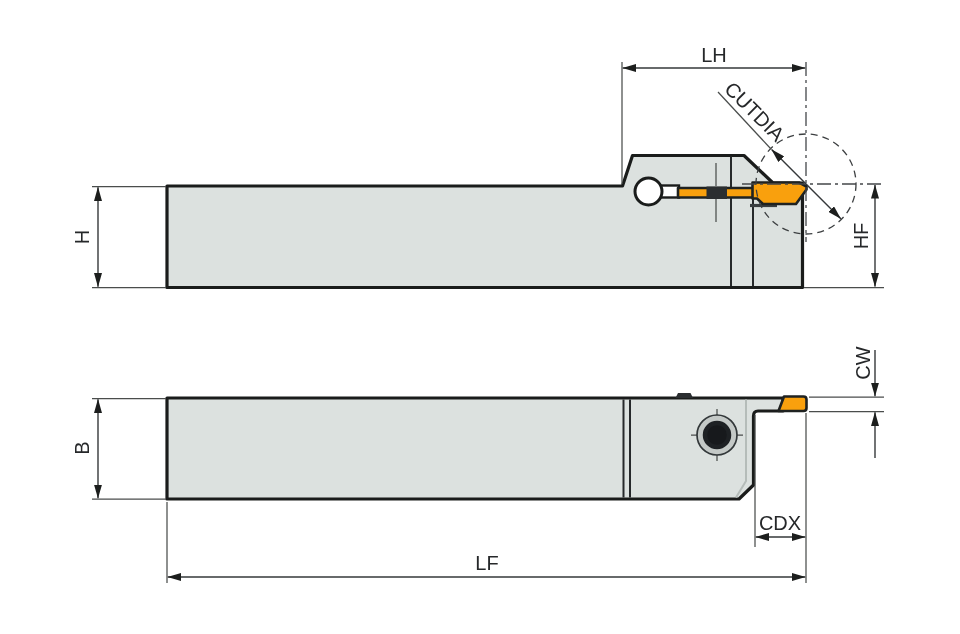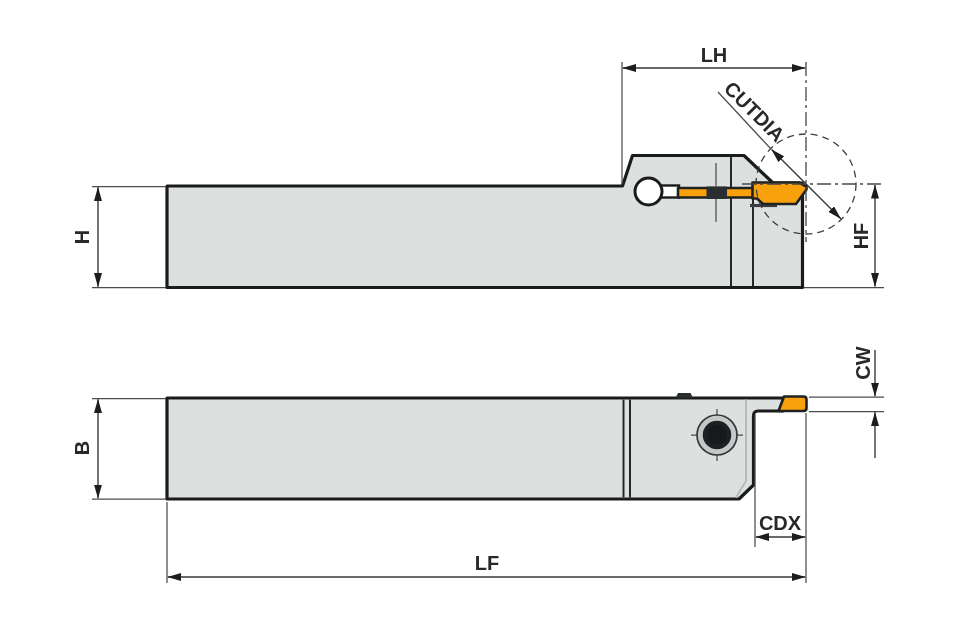--- a/index.html
+++ b/index.html
@@ -1,17 +1,17 @@
 <!DOCTYPE html>
 <html><head>
 <meta charset="utf-8">
 <style>
   html,body{margin:0;padding:0;background:#ffffff;}
   .stage{position:relative;width:960px;height:634px;background:#ffffff;overflow:hidden;
-         font-family:"Liberation Sans", sans-serif;font-weight:bold;}
+         font-family:"Liberation Sans", sans-serif;}
   svg{position:absolute;left:0;top:0;}
   .outline{fill:#dce1df;stroke:#1a1c1b;stroke-width:3.2;stroke-linejoin:round;}
   .iline{stroke:#26292b;stroke-width:2;fill:none;}
   .ilight{stroke:#b5bcb9;stroke-width:2;fill:none;}
   .orange{fill:#f9a00d;stroke:#1f2221;stroke-width:2.6;stroke-linejoin:round;}
   .blk{fill:#2b2e30;stroke:none;}
   .white-cut{fill:#ffffff;stroke:#1a1c1b;}
   .thin{stroke:#4a4d4c;stroke-width:1.25;fill:none;}
   .dim{stroke:#35383a;stroke-width:1.4;fill:none;}
   .cl{stroke:#44474a;stroke-width:1.3;fill:none;stroke-dasharray:14 4 3 4;}

